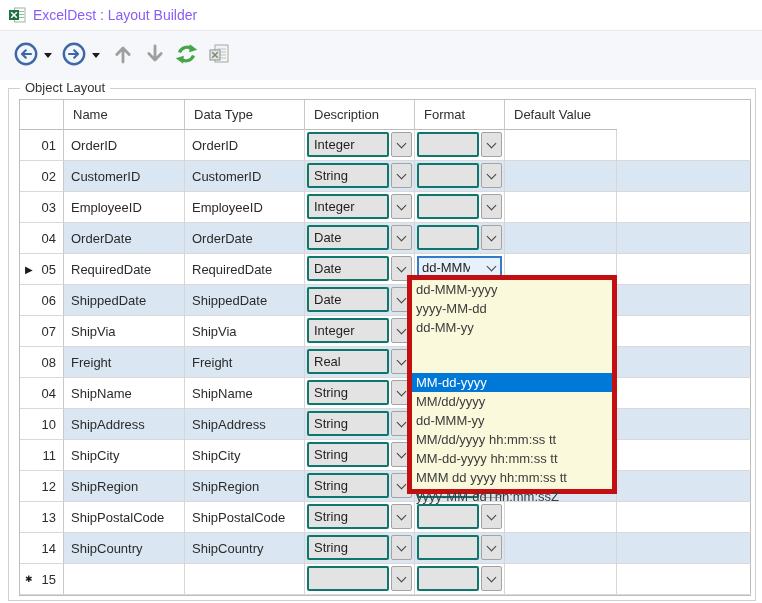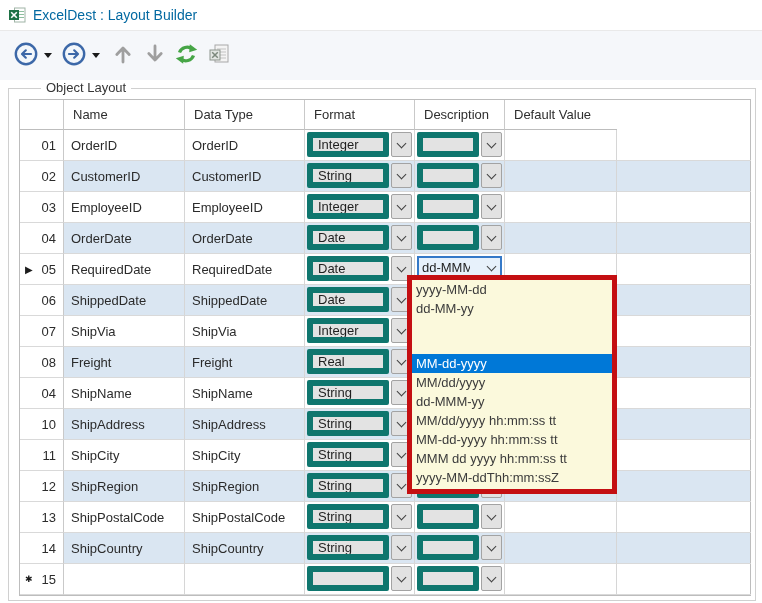--- a/index.html
+++ b/index.html
@@ -4,37 +4,37 @@
 <style>
   * { margin:0; padding:0; box-sizing:border-box; }
   body { background:#fff; }
   .app {
     position:relative; width:762px; height:603px; overflow:hidden;
     background:#fff; font-family:"Liberation Sans", sans-serif;
   }
   
   .titlebar { height:30px; display:flex; align-items:center; padding-left:8px; background:#fff; }
   .app-icon { display:inline-flex; margin-right:7px; }
-  .title { font-size:14px; color:#0369a1; }
+  .title { font-size:14px; color:#8b5cf6; }
   
   .toolbar {
     height:50px; background:#f5f7fa; border-top:1px solid #e9e9e9;
     display:flex; align-items:center; padding-left:14px;
   }
   .tbtn { display:inline-flex; align-items:center; justify-content:center; background:none; border:none; cursor:pointer; padding:0; }
   .caret { width:0; height:0; border-left:4px solid transparent; border-right:4px solid transparent; border-top:5px solid #1a1a1a; display:inline-block; }
   .mr6{margin-right:6px} .mr8{margin-right:8px} .mr10{margin-right:10px} .mr12{margin-right:12px}
   
   .groupbox {
     position:absolute; left:8px; top:88px; width:748px; height:513px;
     border:1px solid #d0d0d0;
   }
   .groupbox-label {
     position:absolute; top:-9px; left:11px; background:#fff; padding:0 5px;
-    font-size:13px; color:#353535;margin-left:21px;
+    font-size:13px; color:#353535;
   }
   
   .table { position:absolute; left:10px; top:10px; width:732px; border:1px solid #bdbdbd; background:#fff; }
   .thead, .trow { display:grid; grid-template-columns:44px 121px 120px 110px 90px 112px 134px; }
   .thead { height:30px; }
   .hcell {
     border-right:1px solid #c9c9c9; border-bottom:1px solid #bdbdbd;
     display:flex; align-items:center; padding-left:9px; font-size:13px; color:#2e2e2e;
     background:#fff; overflow:hidden; white-space:nowrap;text-align:right;
   }
@@ -47,21 +47,21 @@
     display:flex; align-items:center; padding-left:7px;
     overflow:hidden; white-space:nowrap;
   }
   .cell:last-child { border-right:none; }
   .rowhead { justify-content:flex-end; padding-right:7px; padding-left:0; background:#fff; border-right:1px solid #c9c9c9; }
   .marker { position:absolute; left:5px; font-size:9px; color:#1c1c1c; }
   .marker.current { font-size:10px; }
   
   .combo { position:absolute; left:2px; right:2px; top:2px; bottom:3px; display:flex; gap:2px; }
   .cmain {
-    flex:1; border:6px solid #0f766e; background:#e3e3e3; border-radius:2px;
+    flex:1; border:2px solid #0f766e; background:#e3e3e3; border-radius:2px;
     display:flex; align-items:center; padding-left:5px; overflow:hidden;
     font-size:13px; color:#1f1f1f; white-space:nowrap;
   }
   .cbtn { width:21px; border:1px solid #a3a3a3; background:#e2e2e2; border-radius:2px; display:flex; align-items:center; justify-content:center; }
   .chev { width:7px; height:7px; border-right:1.6px solid #404040; border-bottom:1.6px solid #404040; transform:rotate(45deg); margin-top:-3px; }
   .combo.focused { gap:12px; border:2px solid #3579c8; background:#e7f1fb; border-radius:0; bottom:5px; }
   .combo.focused .cmain { border:none; background:transparent; padding-left:3px; }
   .combo.focused .cbtn { border:none; background:transparent; width:18px; }
   
   .red-frame {
@@ -151,22 +151,22 @@
   </div>
 
   <div class="groupbox">
     <span class="groupbox-label">Object Layout</span>
 
     <div class="table">
       <div class="thead">
         <div class="hcell"></div>
         <div class="hcell">Name</div>
         <div class="hcell">Data Type</div>
+        <div class="hcell">Description</div>
         <div class="hcell">Format</div>
-        <div class="hcell">Description</div>
         <div class="hcell">Default Value</div>
       </div>
       <div id="rows">
           <div class="trow">
     <div class="cell rowhead">
       <span class="marker"></span>
       <span>01</span>
     </div>
     <div class="cell">OrderID</div>
     <div class="cell">OrderID</div>
@@ -552,20 +552,21 @@
     </div>
     <div class="cell"></div>
     <div class="cell"></div>
   </div>
         </div>
     </div>
   </div>
 
   <div class="red-frame">
     <div id="dropdown-list">
+        <div class="dd-item">dd-MMM-yyyy</div>
         <div class="dd-item">yyyy-MM-dd</div>
         <div class="dd-item">dd-MM-yy</div>
         <div class="dd-item selected">MM-dd-yyyy</div>
         <div class="dd-item">MM/dd/yyyy</div>
         <div class="dd-item">dd-MMM-yy</div>
         <div class="dd-item">MM/dd/yyyy hh:mm:ss tt</div>
         <div class="dd-item">MM-dd-yyyy hh:mm:ss tt</div>
         <div class="dd-item">MMM dd yyyy hh:mm:ss tt</div>
         <div class="dd-item">yyyy-MM-ddThh:mm:ssZ</div>
       </div>

